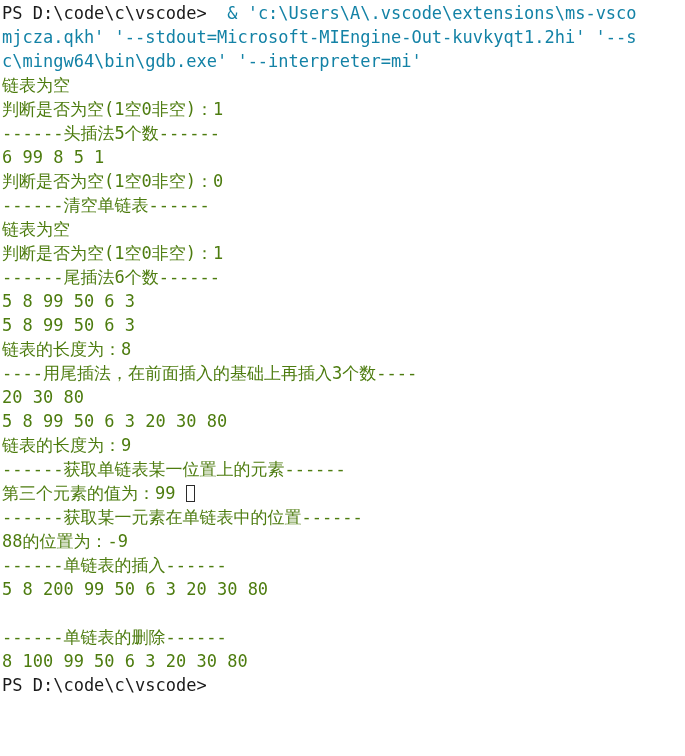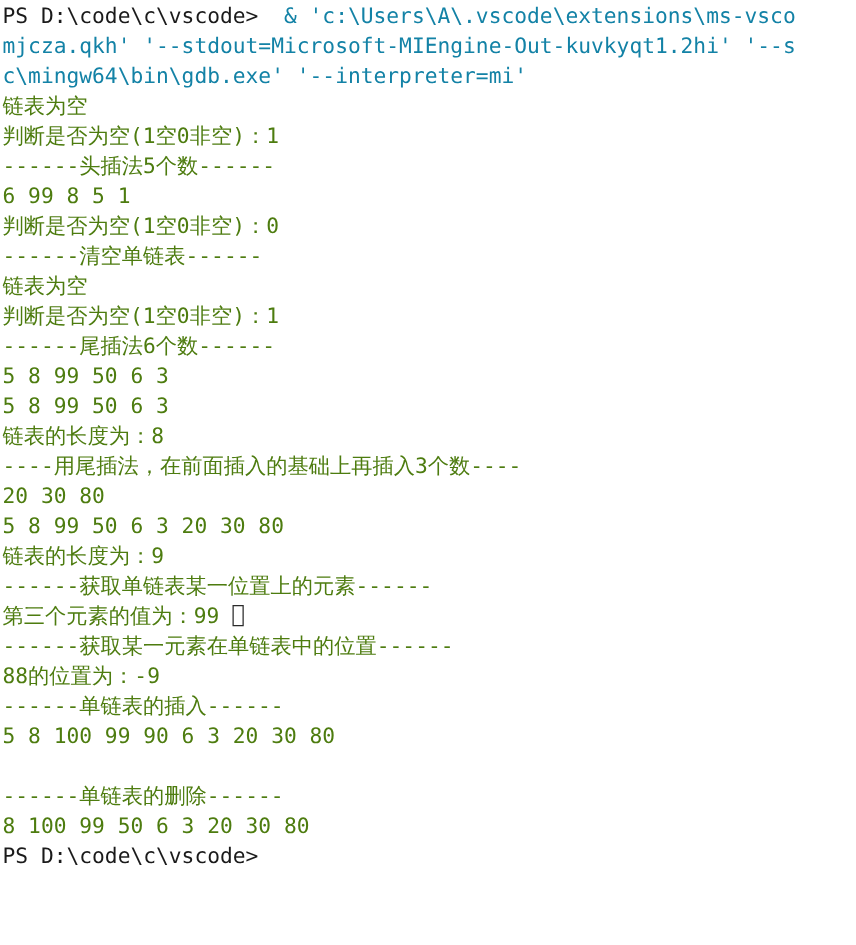--- a/index.html
+++ b/index.html
@@ -79,19 +79,19 @@
       <div class="line"><span class="seg out">链表的长度为：8</span></div>
       <div class="line"><span class="seg out">----用尾插法，在前面插入的基础上再插入3个数----</span></div>
       <div class="line"><span class="seg out">20 30 80 </span></div>
       <div class="line"><span class="seg out">5 8 99 50 6 3 20 30 80 </span></div>
       <div class="line"><span class="seg out">链表的长度为：9</span></div>
       <div class="line"><span class="seg out">------获取单链表某一位置上的元素------</span></div>
       <div class="line"><span class="seg out">第三个元素的值为：99 </span><span class="cursor"></span></div>
       <div class="line"><span class="seg out">------获取某一元素在单链表中的位置------</span></div>
       <div class="line"><span class="seg out">88的位置为：-9</span></div>
       <div class="line"><span class="seg out">------单链表的插入------</span></div>
-      <div class="line"><span class="seg out">5 8 100 99 90 6 3 20 30 80 </span></div>
+      <div class="line"><span class="seg out">5 8 200 99 50 6 3 20 30 80 </span></div>
       <div class="line blank">&nbsp;</div>
       <div class="line"><span class="seg out">------单链表的删除------</span></div>
       <div class="line"><span class="seg out">8 100 99 50 6 3 20 30 80 </span></div>
       <div class="line"><span class="seg prompt">PS D:\code\c\vscode&gt;</span></div>
     </div>
 </div>
 
 </body></html>

